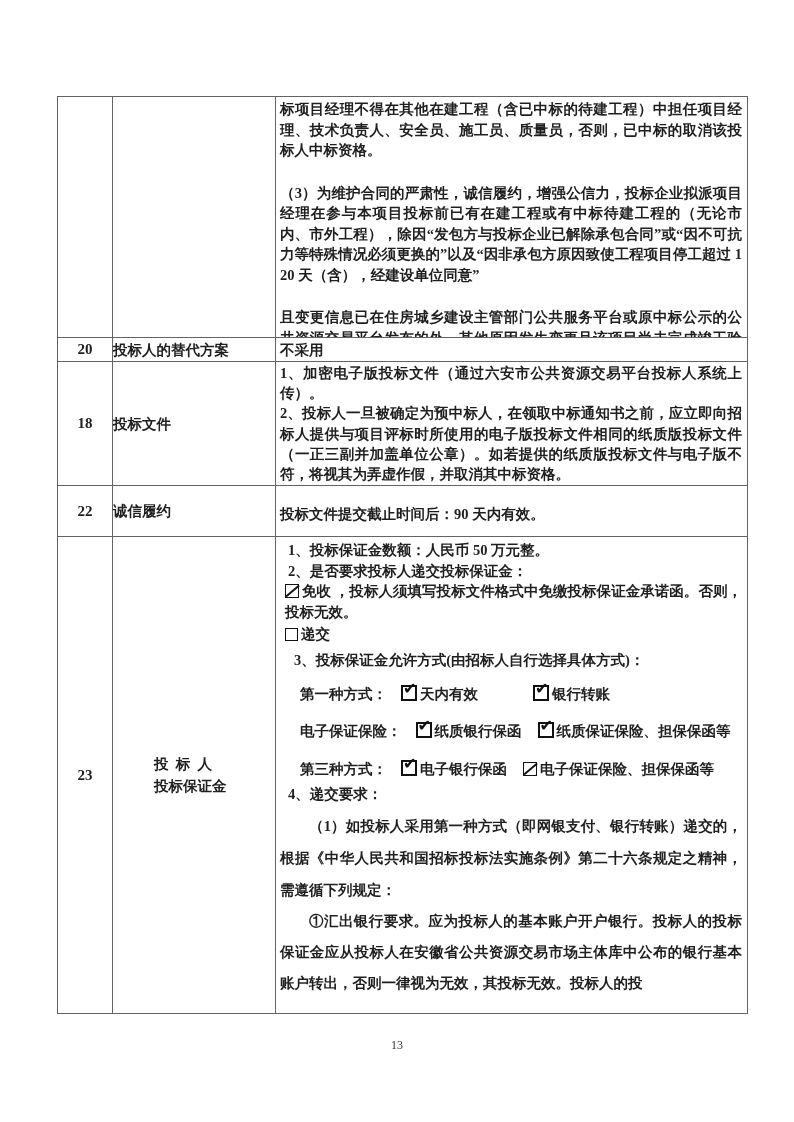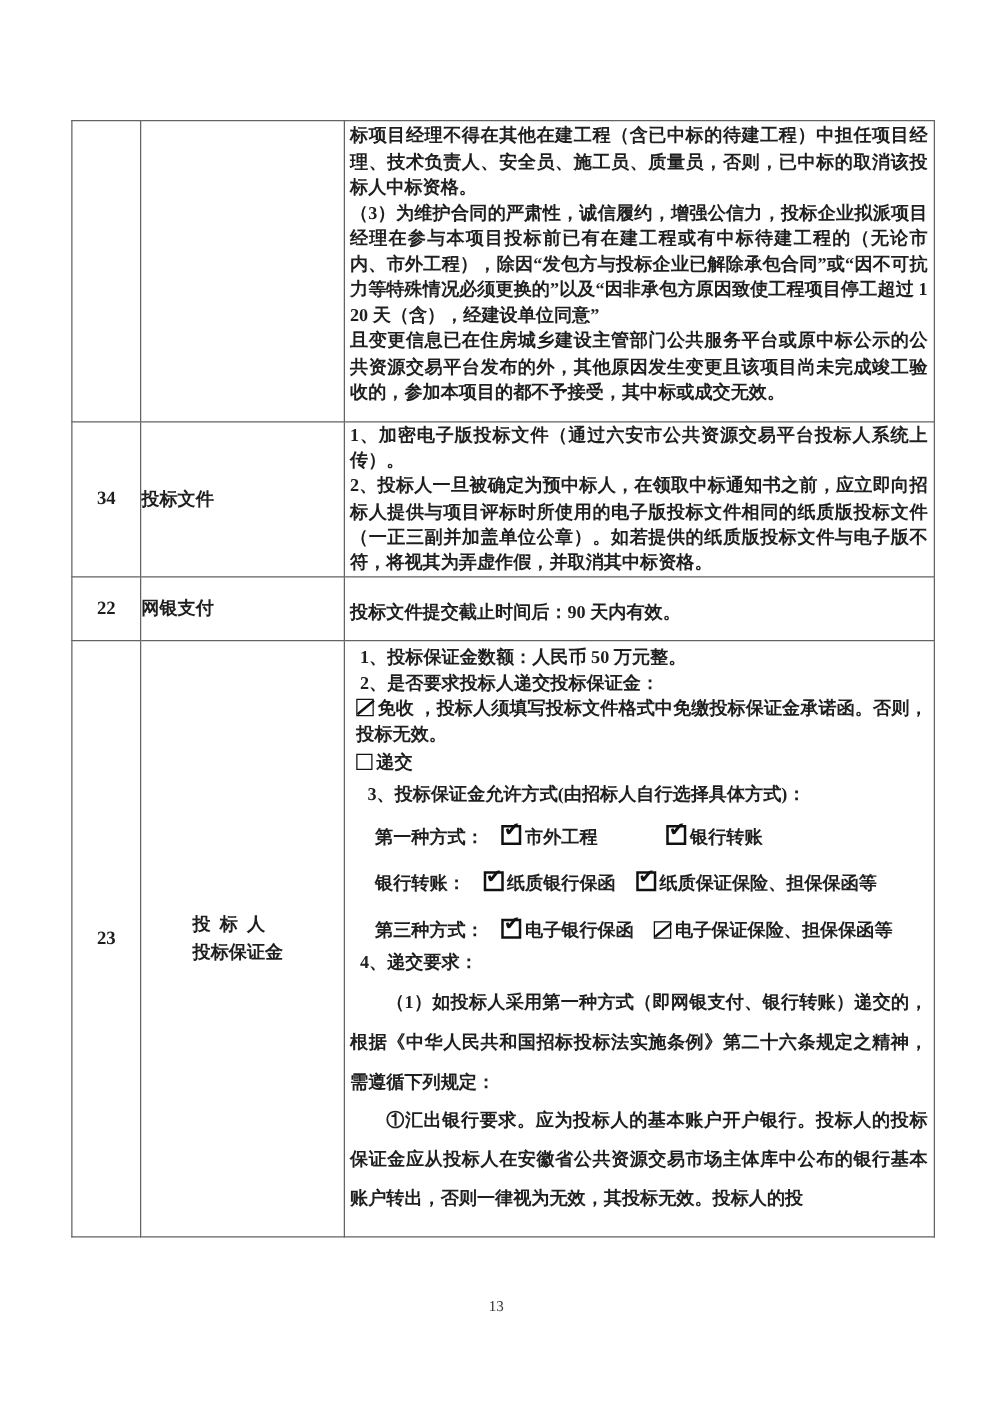--- a/index.html
+++ b/index.html
@@ -25,21 +25,21 @@
   .row-0 .clip{height:238px;}
   .row-1 td{height:23px;}
   .row-2 .clip{height:122px;padding-top:1px;}
   .row-3 td{height:50px;}
   .row-3 .clip{padding-top:6px;}
   .row-4 .clip{height:473px;padding-top:3px;}
 
   .para{margin:0;font-size:14.5px;line-height:20.5px;word-break:break-all;}
   .row-2 .para{line-height:20.2px;}
   .just{text-align:justify;text-justify:inter-character;}
-  .gap{margin-top:0;}
+  .gap{margin-top:22px;}
   .item{padding-left:8px;}
   .cbline{padding-left:5px;}
   .m2{margin-top:2px;}
   .item3{padding-left:14px;margin-top:5px;}
   .method{padding-left:20px;white-space:nowrap;}
   .m14{margin-top:14px;}
   .m16{margin-top:16px;}
   .m18{margin-top:18px;}
   .req{padding-left:8px;margin-top:4px;}
   .wide{line-height:32px;text-indent:2em;margin-top:6px;text-align:justify;}
@@ -82,54 +82,63 @@
           <td class="cell-no"></td>
           <td class="cell-label"></td>
           <td class="cell-content">
             <div class="clip">
               <p class="para just"><span class="txt">标项目经理不得在其他在建工程（含已中标的待建工程）中担任项目经理、技术负责人、安全员、施工员、质量员，否则，已中标的取消该投标人中标资格。</span></p>
               <p class="para just gap"><span class="txt">（3）为维护合同的严肃性，诚信履约，增强公信力，投标企业拟派项目经理在参与本项目投标前已有在建工程或有中标待建工程的（无论市内、市外工程），除因“发包方与投标企业已解除承包合同”或“因不可抗力等特殊情况必须更换的”以及“因非承包方原因致使工程项目停工超过 120 天（含），经建设单位同意”</span></p>
               <p class="para just gap"><span class="txt">且变更信息已在住房城乡建设主管部门公共服务平台或原中标公示的公共资源交易平台发布的外，其他原因发生变更且该项目尚未完成竣工验收的，参加本项目的都不予接受，其中标或成交无效。</span></p>
             </div>
           </td>
         </tr>
+        <tr class="row-1">
+          <td class="cell-no"><span>20</span></td>
+          <td class="cell-label"><span>投标人的替代方案</span></td>
+          <td class="cell-content">
+            <div class="clip">
+              <p class="para"><span class="txt">不采用</span></p>
+            </div>
+          </td>
+        </tr>
         <tr class="row-2">
-          <td class="cell-no"><span>34</span></td>
+          <td class="cell-no"><span>18</span></td>
           <td class="cell-label"><span>投标文件</span></td>
           <td class="cell-content">
             <div class="clip">
               <p class="para just"><span class="txt">1、加密电子版投标文件（通过六安市公共资源交易平台投标人系统上传）。</span></p>
               <p class="para just"><span class="txt">2、投标人一旦被确定为预中标人，在领取中标通知书之前，应立即向招标人提供与项目评标时所使用的电子版投标文件相同的纸质版投标文件（一正三副并加盖单位公章）。如若提供的纸质版投标文件与电子版不符，将视其为弄虚作假，并取消其中标资格。</span></p>
             </div>
           </td>
         </tr>
         <tr class="row-3">
           <td class="cell-no"><span>22</span></td>
-          <td class="cell-label"><span>网银支付</span></td>
+          <td class="cell-label"><span>诚信履约</span></td>
           <td class="cell-content">
             <div class="clip">
               <p class="para"><span class="txt">投标文件提交截止时间后：90 天内有效。</span></p>
             </div>
           </td>
         </tr>
         <tr class="row-4">
           <td class="cell-no"><span>23</span></td>
           <td class="cell-label">
             <div class="lbl-line">投  标  人</div>
             <div class="lbl-line">投标保证金</div>
           </td>
           <td class="cell-content">
             <div class="clip">
               <p class="para item"><span class="txt">1、投标保证金数额：人民币 50 万元整。</span></p>
               <p class="para item"><span class="txt">2、是否要求投标人递交投标保证金：</span></p>
               <p class="para cbline just"><span class="cb slash" aria-checked="true"></span><span class="txt">免收 ，投标人须填写投标文件格式中免缴投标保证金承诺函。否则，投标无效。</span></p>
               <p class="para cbline m2"><span class="cb empty" aria-checked="false"></span><span class="txt">递交</span></p>
               <p class="para item3"><span class="txt">3、投标保证金允许方式(由招标人自行选择具体方式)：</span></p>
-              <p class="para method m14"><span class="txt">第一种方式：</span><span class="sp sm"></span><span class="cb check" aria-checked="true"></span><span class="txt">市外工程</span><span class="sp wd"></span><span class="cb check" aria-checked="true"></span><span class="txt">银行转账</span></p>
-              <p class="para method m16"><span class="txt">银行转账：</span><span class="sp sm"></span><span class="cb check" aria-checked="true"></span><span class="txt">纸质银行保函</span><span class="sp md"></span><span class="cb check" aria-checked="true"></span><span class="txt">纸质保证保险、担保保函等</span></p>
+              <p class="para method m14"><span class="txt">第一种方式：</span><span class="sp sm"></span><span class="cb check" aria-checked="true"></span><span class="txt">天内有效</span><span class="sp wd"></span><span class="cb check" aria-checked="true"></span><span class="txt">银行转账</span></p>
+              <p class="para method m16"><span class="txt">电子保证保险：</span><span class="sp sm"></span><span class="cb check" aria-checked="true"></span><span class="txt">纸质银行保函</span><span class="sp md"></span><span class="cb check" aria-checked="true"></span><span class="txt">纸质保证保险、担保保函等</span></p>
               <p class="para method m18"><span class="txt">第三种方式：</span><span class="sp sm"></span><span class="cb check" aria-checked="true"></span><span class="txt">电子银行保函</span><span class="sp md"></span><span class="cb slash" aria-checked="true"></span><span class="txt">电子保证保险、担保保函等</span></p>
               <p class="para req"><span class="txt">4、递交要求：</span></p>
               <p class="para wide"><span class="txt">（1）如投标人采用第一种方式（即网银支付、银行转账）递交的，根据《中华人民共和国招标投标法实施条例》第二十六条规定之精神，需遵循下列规定：</span></p>
               <p class="para circ"><span class="txt">①汇出银行要求。应为投标人的基本账户开户银行。投标人的投标保证金应从投标人在安徽省公共资源交易市场主体库中公布的银行基本账户转出，否则一律视为无效，其投标无效。投标人的投</span></p>
             </div>
           </td>
         </tr>
       </tbody>
   </table>
   <div class="pageno">13</div>

